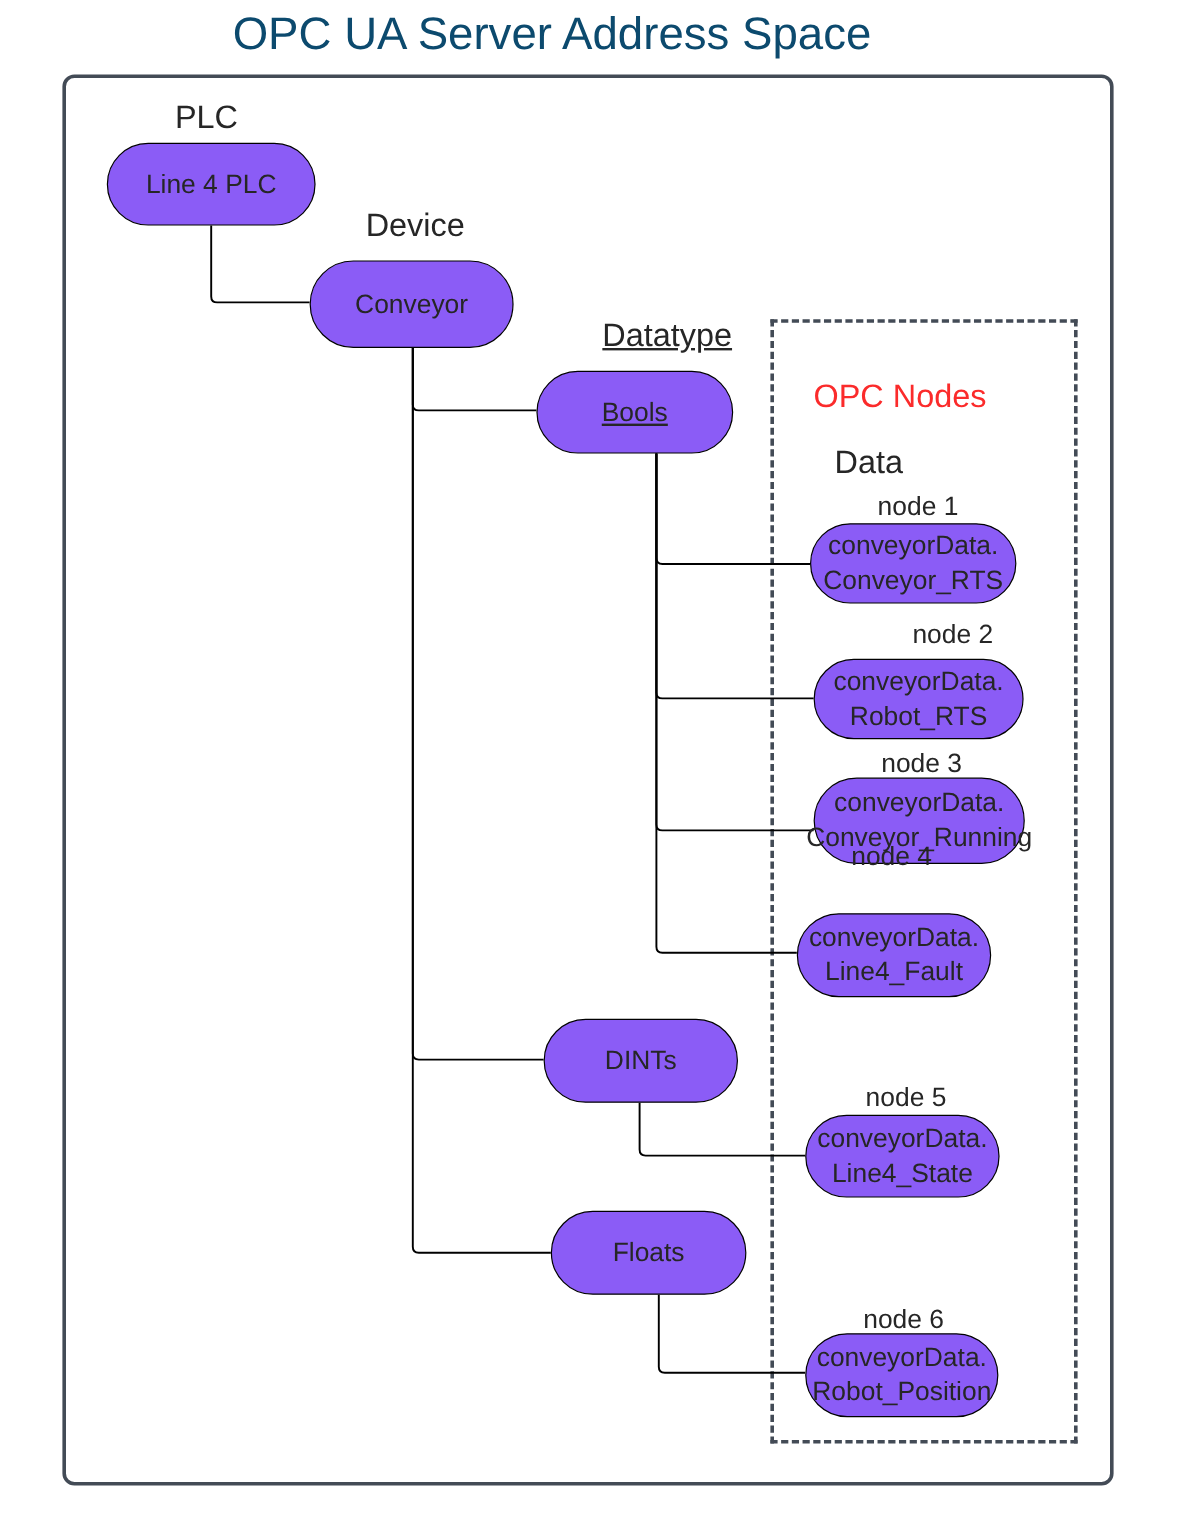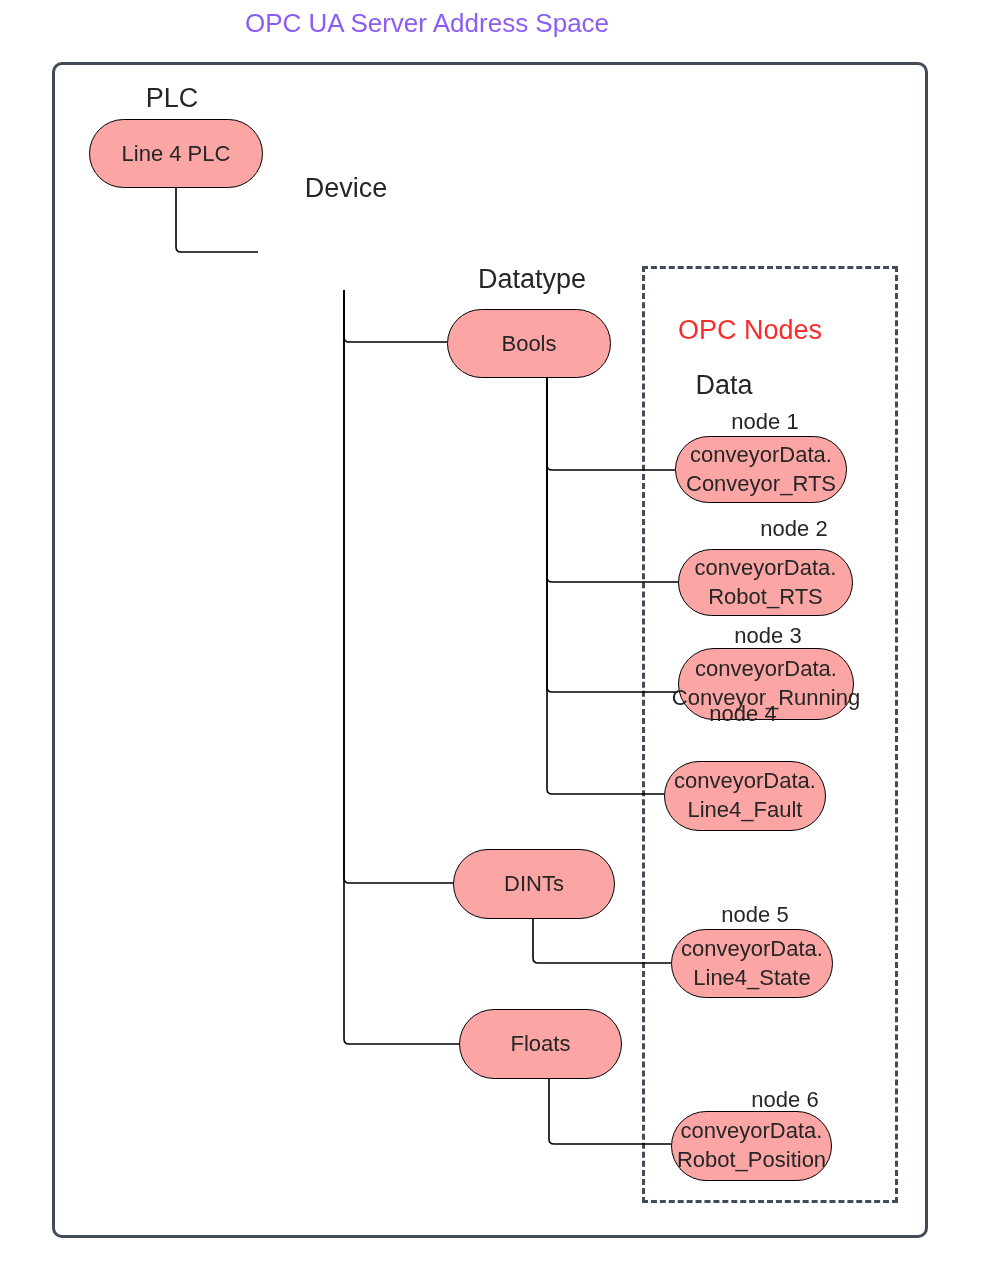--- a/index.html
+++ b/index.html
@@ -8,25 +8,25 @@
     width: 982px;
     height: 1265px;
     background: #ffffff;
     font-family: "Liberation Sans", sans-serif;
     color: #262626;
     overflow: hidden;
   }
   .title {
     position: absolute;
     top: 8px;
-    left: 427px;
+    left: 460px;
     transform: translateX(-50%);
-    font-size: 26px;
+    font-size: 38px;
     white-space: nowrap;
-    color: #8b5cf6;
+    color: #0c4a6e;
   }
   .outer-frame {
     position: absolute;
     left: 52px; top: 62px;
     width: 876px; height: 1176px;
     border: 3px solid #434b56;
     border-radius: 10px;
     box-sizing: border-box;
     background: transparent;
   }
@@ -64,21 +64,21 @@
     white-space: nowrap;
     font-size: 22px;
     line-height: 1.1;
     color: #262626;
   }
   .pill {
     position: absolute;
     box-sizing: border-box;
     border: 1.5px solid #000000;
     border-radius: 40px;
-    background: #fca5a5;
+    background: #8b5cf6;
     display: flex;
     align-items: center;
     justify-content: center;
     font-size: 22px;
     text-align: center;
     color: #262626;
   }
   .pill.two-line {
     white-space: pre;
     line-height: 1.3;
@@ -103,26 +103,27 @@
     <path d="M 547 378 L 547 465 Q 547 470 552 470 L 675 470"></path>
     <path d="M 547 378 L 547 577 Q 547 582 552 582 L 678 582"></path>
     <path d="M 547 378 L 547 687 Q 547 692 552 692 L 678 692"></path>
     <path d="M 547 378 L 547 789 Q 547 794 552 794 L 664 794"></path>
     <path d="M 533 919 L 533 958 Q 533 963 538 963 L 671 963"></path>
     <path d="M 549 1079 L 549 1139 Q 549 1144 554 1144 L 671 1144"></path>
   </svg>
 
   <div class="lbl" style="left:172px; top:84px;">PLC</div>
   <div class="lbl" style="left:346px; top:174px;">Device</div>
-  <div class="lbl" style="left:532px; top:265px;">Datatype</div>
+  <div class="lbl" style="left:556px; top:265px;text-decoration:underline;">Datatype</div>
   <div class="lbl red" style="left:750px; top:316px;">OPC Nodes</div>
   <div class="lbl" style="left:724px; top:371px;">Data</div>
 
   <div class="pill" style="left:89px; top:119px; width:174px; height:69px;">Line 4 PLC</div>
-  <div class="pill" style="left:447px; top:309px; width:164px; height:69px;">Bools</div>
+  <div class="pill" style="left:258px; top:217px; width:170px; height:73px;">Conveyor</div>
+  <div class="pill" style="left:447px; top:309px; width:164px; height:69px;text-decoration:underline;">Bools</div>
   <div class="pill" style="left:453px; top:849px; width:162px; height:70px;">DINTs</div>
   <div class="pill" style="left:459px; top:1009px; width:163px; height:70px;">Floats</div>
 
   <div class="nlbl" style="left:765px; top:410px;">node 1</div>
   <div class="pill two-line" style="left:675px; top:436px; width:172px; height:67px;">conveyorData.
 Conveyor_RTS</div>
 
   <div class="nlbl" style="left:766px; top:517px;margin-left:28px;">node 2</div>
   <div class="pill two-line" style="left:678px; top:549px; width:175px; height:67px;">conveyorData.
 Robot_RTS</div>
@@ -132,17 +133,17 @@
 Conveyor_Running</div>
 
   <div class="nlbl" style="left:743px; top:702px;">node 4</div>
   <div class="pill two-line" style="left:664px; top:761px; width:162px; height:70px;">conveyorData.
 Line4_Fault</div>
 
   <div class="nlbl" style="left:755px; top:903px;">node 5</div>
   <div class="pill two-line" style="left:671px; top:929px; width:162px; height:69px;">conveyorData.
 Line4_State</div>
 
-  <div class="nlbl" style="left:753px; top:1088px;margin-left:32px;">node 6</div>
+  <div class="nlbl" style="left:753px; top:1088px;">node 6</div>
   <div class="pill two-line" style="left:671px; top:1111px; width:161px; height:70px;">conveyorData.
 Robot_Position</div>
 
 </div>
 
 </body></html>

